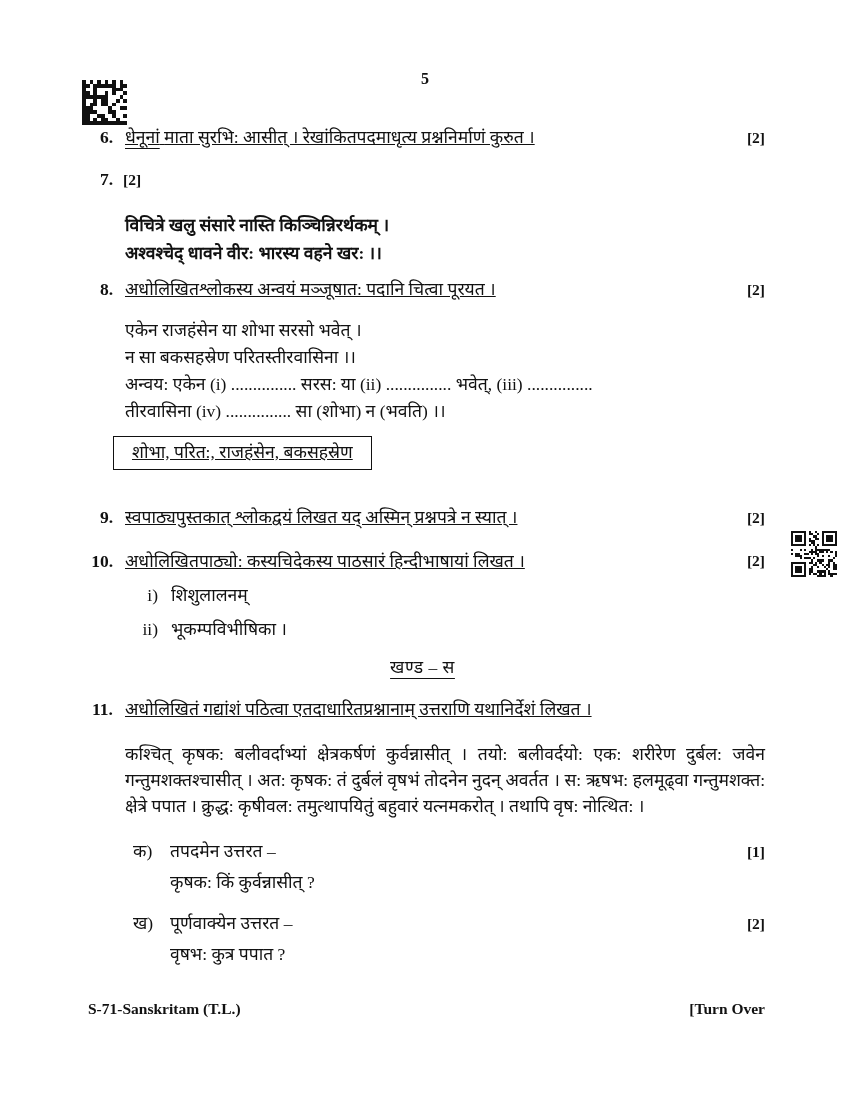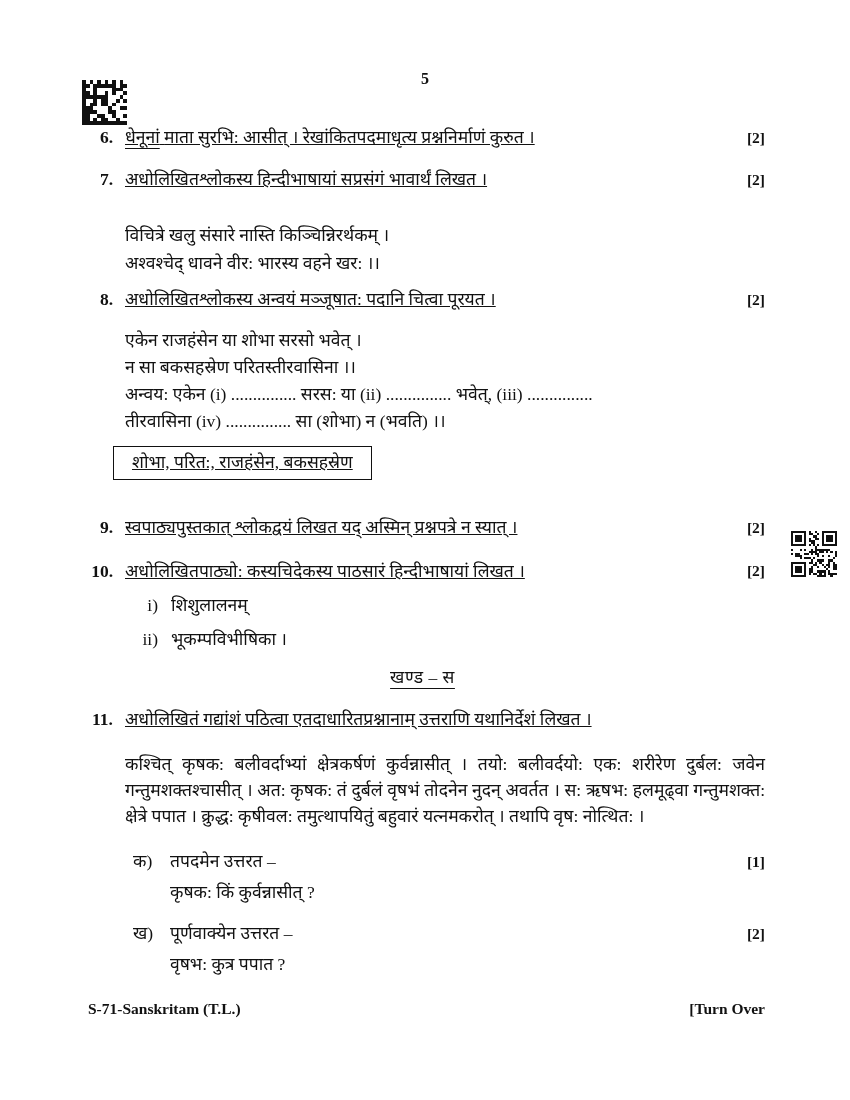--- a/index.html
+++ b/index.html
@@ -66,21 +66,21 @@
   .sub-question { margin-left: 90px; margin-top: 8px; }
 
   .footer {
     position: absolute; top: 1000px; left: 88px; right: 85px;
     display: flex; justify-content: space-between;
     font-weight: 700; font-size: 15.5px; align-items: flex-end;
   }
 
   
   .mt-q7   { margin-top: 19px; }
-  .mt-sh1  { margin-top: 30px; }
+  .mt-sh1  { margin-top: 20px; font-weight: bold; }
   .mt-q8   { margin-top: 11px; }
   .mt-sh2  { margin-top: 16px; }
   .mt-q9   { margin-top: 36px; }
   .mt-q10  { margin-top: 21px; align-items: center; }
   .mt-opt1 { margin-top: 12px; }
   .mt-opt2 { margin-top: 12px; }
   .mt-sec  { margin-top: 16px; }
   .mt-q11  { margin-top: 20px; }
   .mt-suba { margin-top: 21px; }
   .mt-subb { margin-top: 19px; }
@@ -393,21 +393,20 @@
   <div class="content">
 
     <div class="q-row">
       <span class="q-num">6.</span>
       <span class="q-text"><span class="underlined-word">धेनूनां</span> <span>माता सुरभि: आसीत् । रेखांकितपदमाधृत्य प्रश्ननिर्माणं कुरुत ।</span></span>
       <span class="q-marks">[2]</span>
     </div>
 
     <div class="q-row mt-q7">
       <span class="q-num">7.</span>
-      <span class="q-text">अधोलिखितश्लोकस्य हिन्दीभाषायां सप्रसंगं भावार्थं लिखत ।</span>
       <span class="q-marks">[2]</span>
     </div>
     <div class="indent-block shloka mt-sh1">
       <div>विचित्रे खलु संसारे नास्ति किञ्चिन्निरर्थकम् ।</div>
       <div>अश्वश्चेद् धावने वीर: भारस्य वहने खर: ।।</div>
     </div>
 
     <div class="q-row mt-q8">
       <span class="q-num">8.</span>
       <span class="q-text">अधोलिखितश्लोकस्य अन्वयं मञ्जूषात: पदानि चित्वा पूरयत ।</span>

